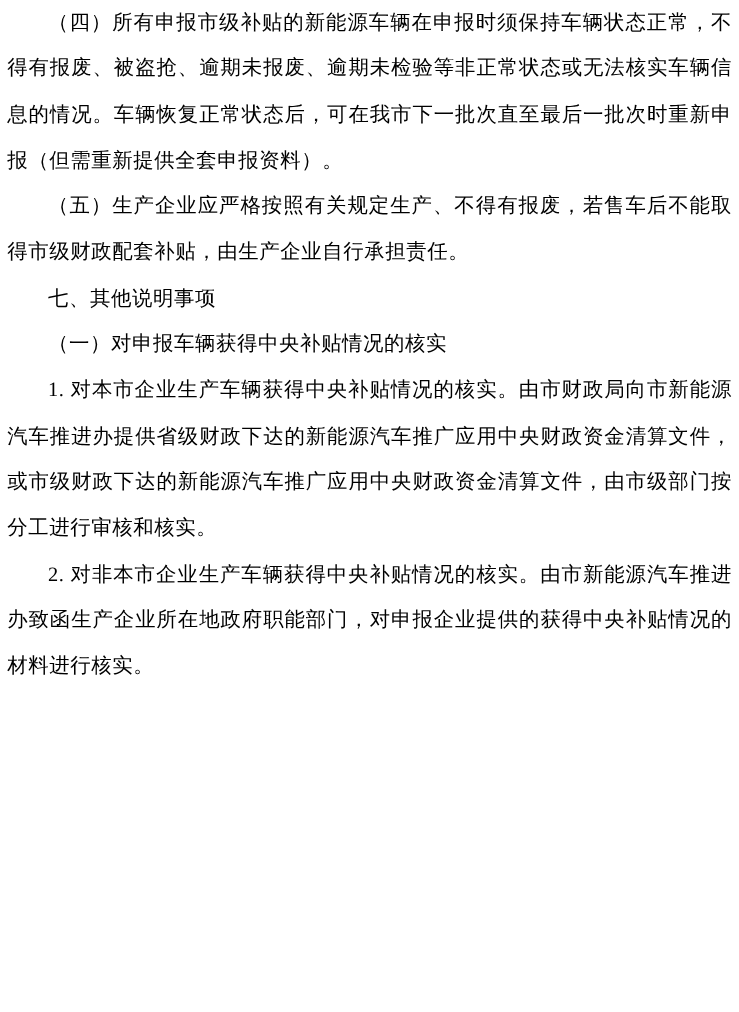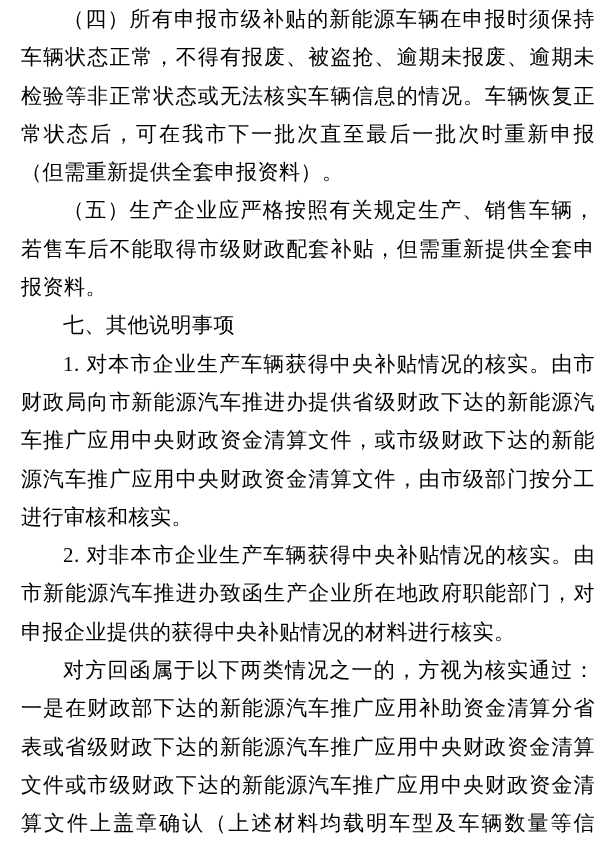--- a/index.html
+++ b/index.html
@@ -11,23 +11,23 @@
     height: 843px;
     box-sizing: border-box;
     background: #ffffff;
     color: #000000;
     overflow: hidden;
   }
   .page {
     width: 100%;
     height: 100%;
     box-sizing: border-box;
-    padding: 0 21px;
+    padding: 0 6px;
     font-family: "Liberation Serif", "DejaVu Serif", serif;
-    font-size: 21px;
+    font-size: 17px;
     line-height: 38.3px;
     letter-spacing: 0.5px;
   }
   .para {
     margin: 0;
     text-indent: 2em;
     text-align: justify;
     text-justify: inter-ideograph;
     word-break: break-all;
   }
@@ -37,18 +37,18 @@
     font-family: "Liberation Sans", "DejaVu Sans", sans-serif;
     font-weight: 400;
     text-align: left;
   }
 </style>
 </head>
 <body>
 
 <div class="page">
   <p class="para">（四）所有申报市级补贴的新能源车辆在申报时须保持车辆状态正常，不得有报废、被盗抢、逾期未报废、逾期未检验等非正常状态或无法核实车辆信息的情况。车辆恢复正常状态后，可在我市下一批次直至最后一批次时重新申报（但需重新提供全套申报资料）。</p>
-  <p class="para">（五）生产企业应严格按照有关规定生产、销售车辆，若售车后不能取得市级财政配套补贴，但需重新提供全套申报资料。</p>
+  <p class="para">（五）生产企业应严格按照有关规定生产、不得有报废，若售车后不能取得市级财政配套补贴，由生产企业自行承担责任。</p>
   <p class="heading">七、其他说明事项</p>
+  <p class="para">（一）对申报车辆获得中央补贴情况的核实</p>
   <p class="para">1. 对本市企业生产车辆获得中央补贴情况的核实。由市财政局向市新能源汽车推进办提供省级财政下达的新能源汽车推广应用中央财政资金清算文件，或市级财政下达的新能源汽车推广应用中央财政资金清算文件，由市级部门按分工进行审核和核实。</p>
   <p class="para">2. 对非本市企业生产车辆获得中央补贴情况的核实。由市新能源汽车推进办致函生产企业所在地政府职能部门，对申报企业提供的获得中央补贴情况的材料进行核实。</p>
-  <p class="para">对方回函属于以下两类情况之一的，方视为核实通过：一是在财政部下达的新能源汽车推广应用补助资金清算分省表或省级财政下达的新能源汽车推广应用中央财政资金清算文件或市级财政下达的新能源汽车推广应用中央财政资金清算文件上盖章确认（上述材料均载明车型及车辆数量等信息）；二是在我市询问函附表上盖章确认。</p>
 </div>
 
 </body></html>

